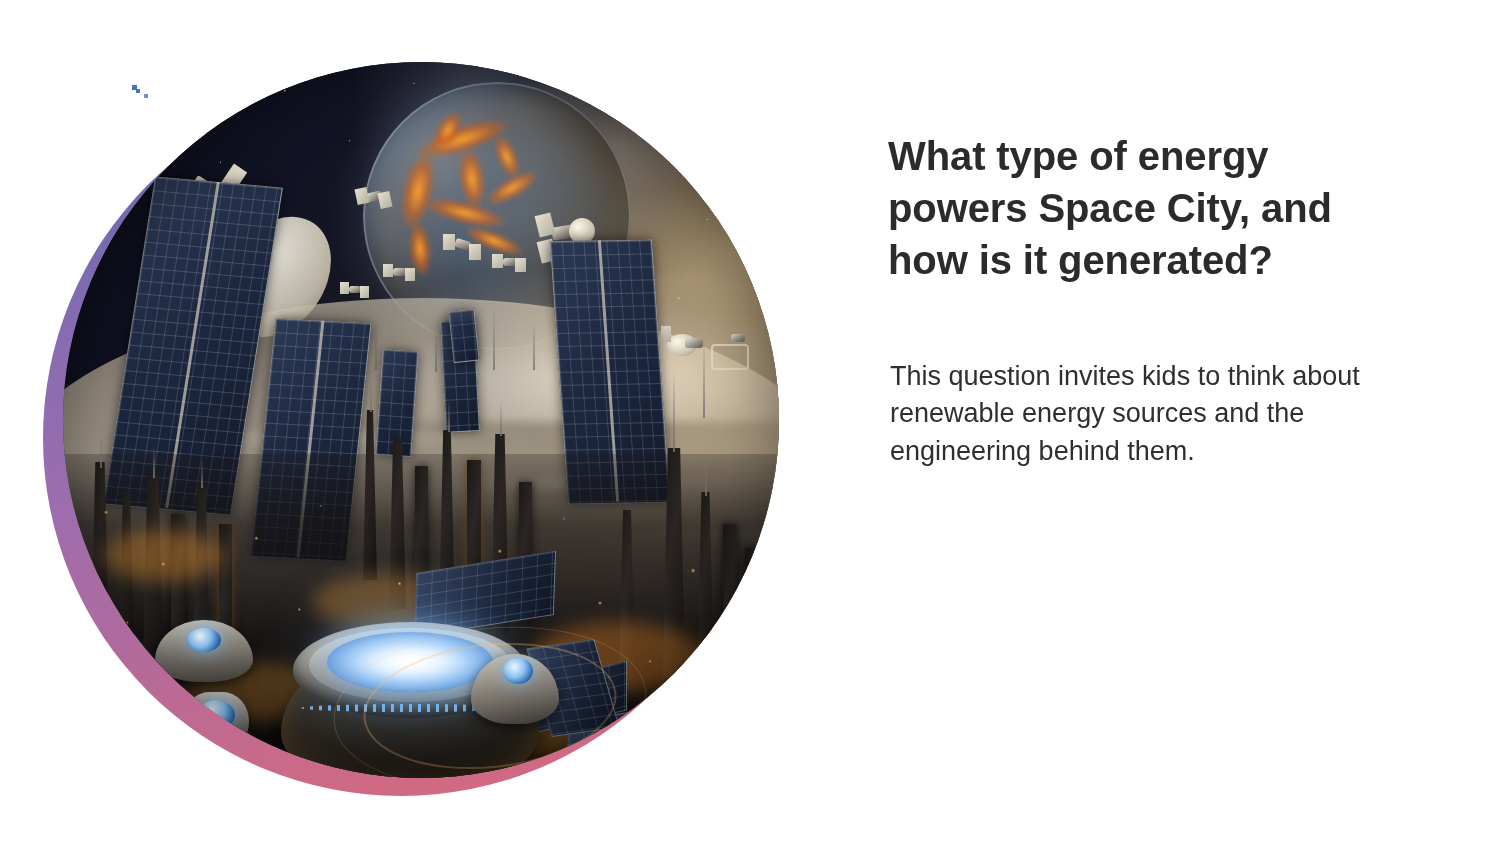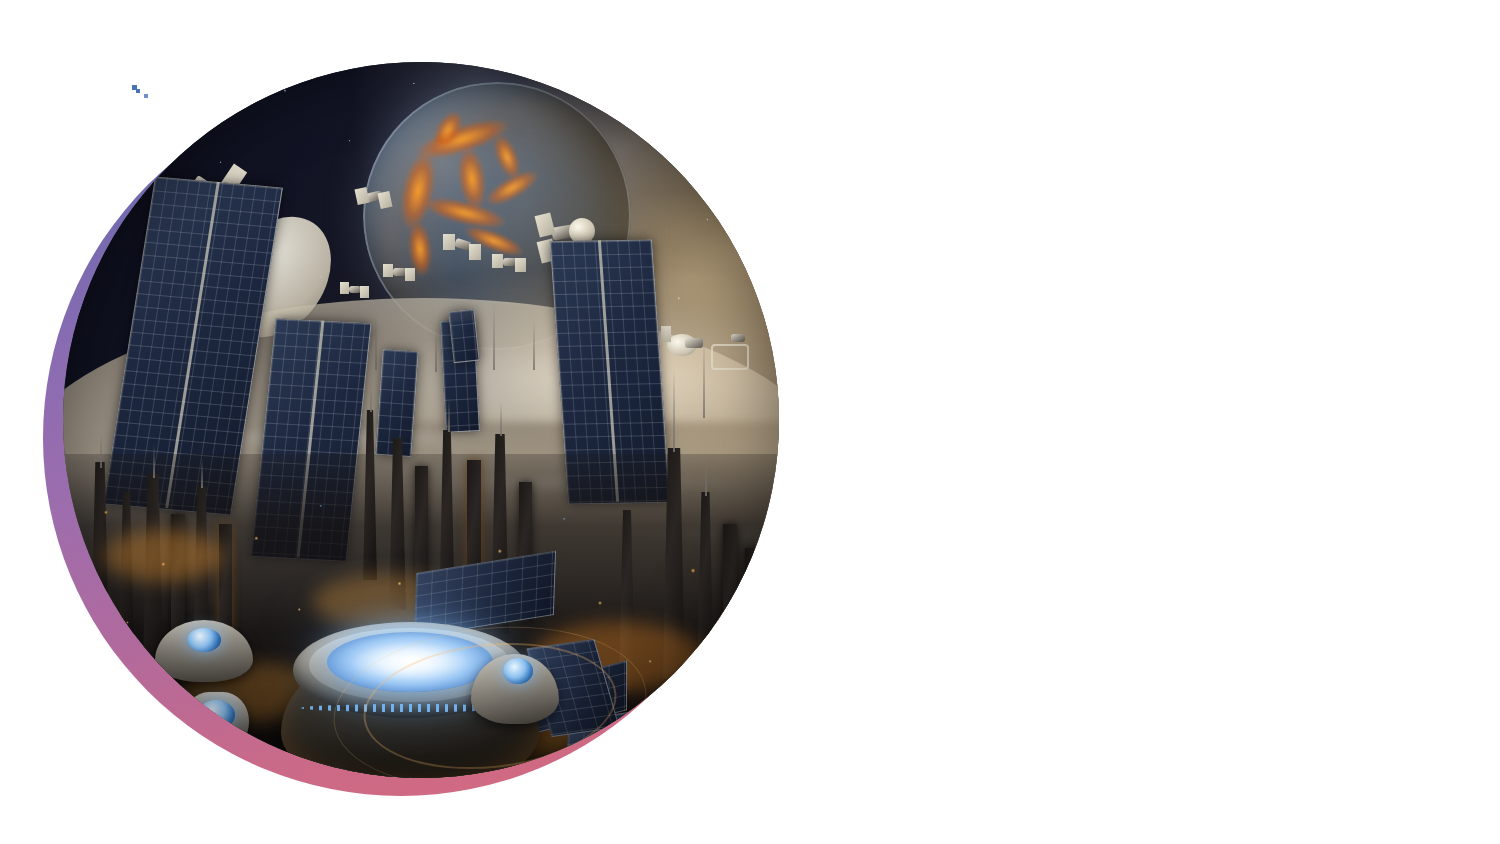--- a/index.html
+++ b/index.html
@@ -556,15 +556,17 @@
 
       <div class="ph-layer ph-vignette"></div>
     </div>
 
     <div class="artifact-dot" style="left:132px; top:85px; width:5px; height:5px;"></div>
     <div class="artifact-dot" style="left:136px; top:89px; width:4px; height:4px;"></div>
     <div class="artifact-dot" style="left:144px; top:94px; width:4px; height:4px; background:#6e90cc;"></div>
   </div>
 
   <div id="text-block">
+    <h1 id="headline">What type of energy powers Space City, and how is it generated?</h1>
+    <p id="subtext">This question invites kids to think about renewable energy sources and the engineering behind them.</p>
   </div>
 
 </div>
 
 </body></html>

